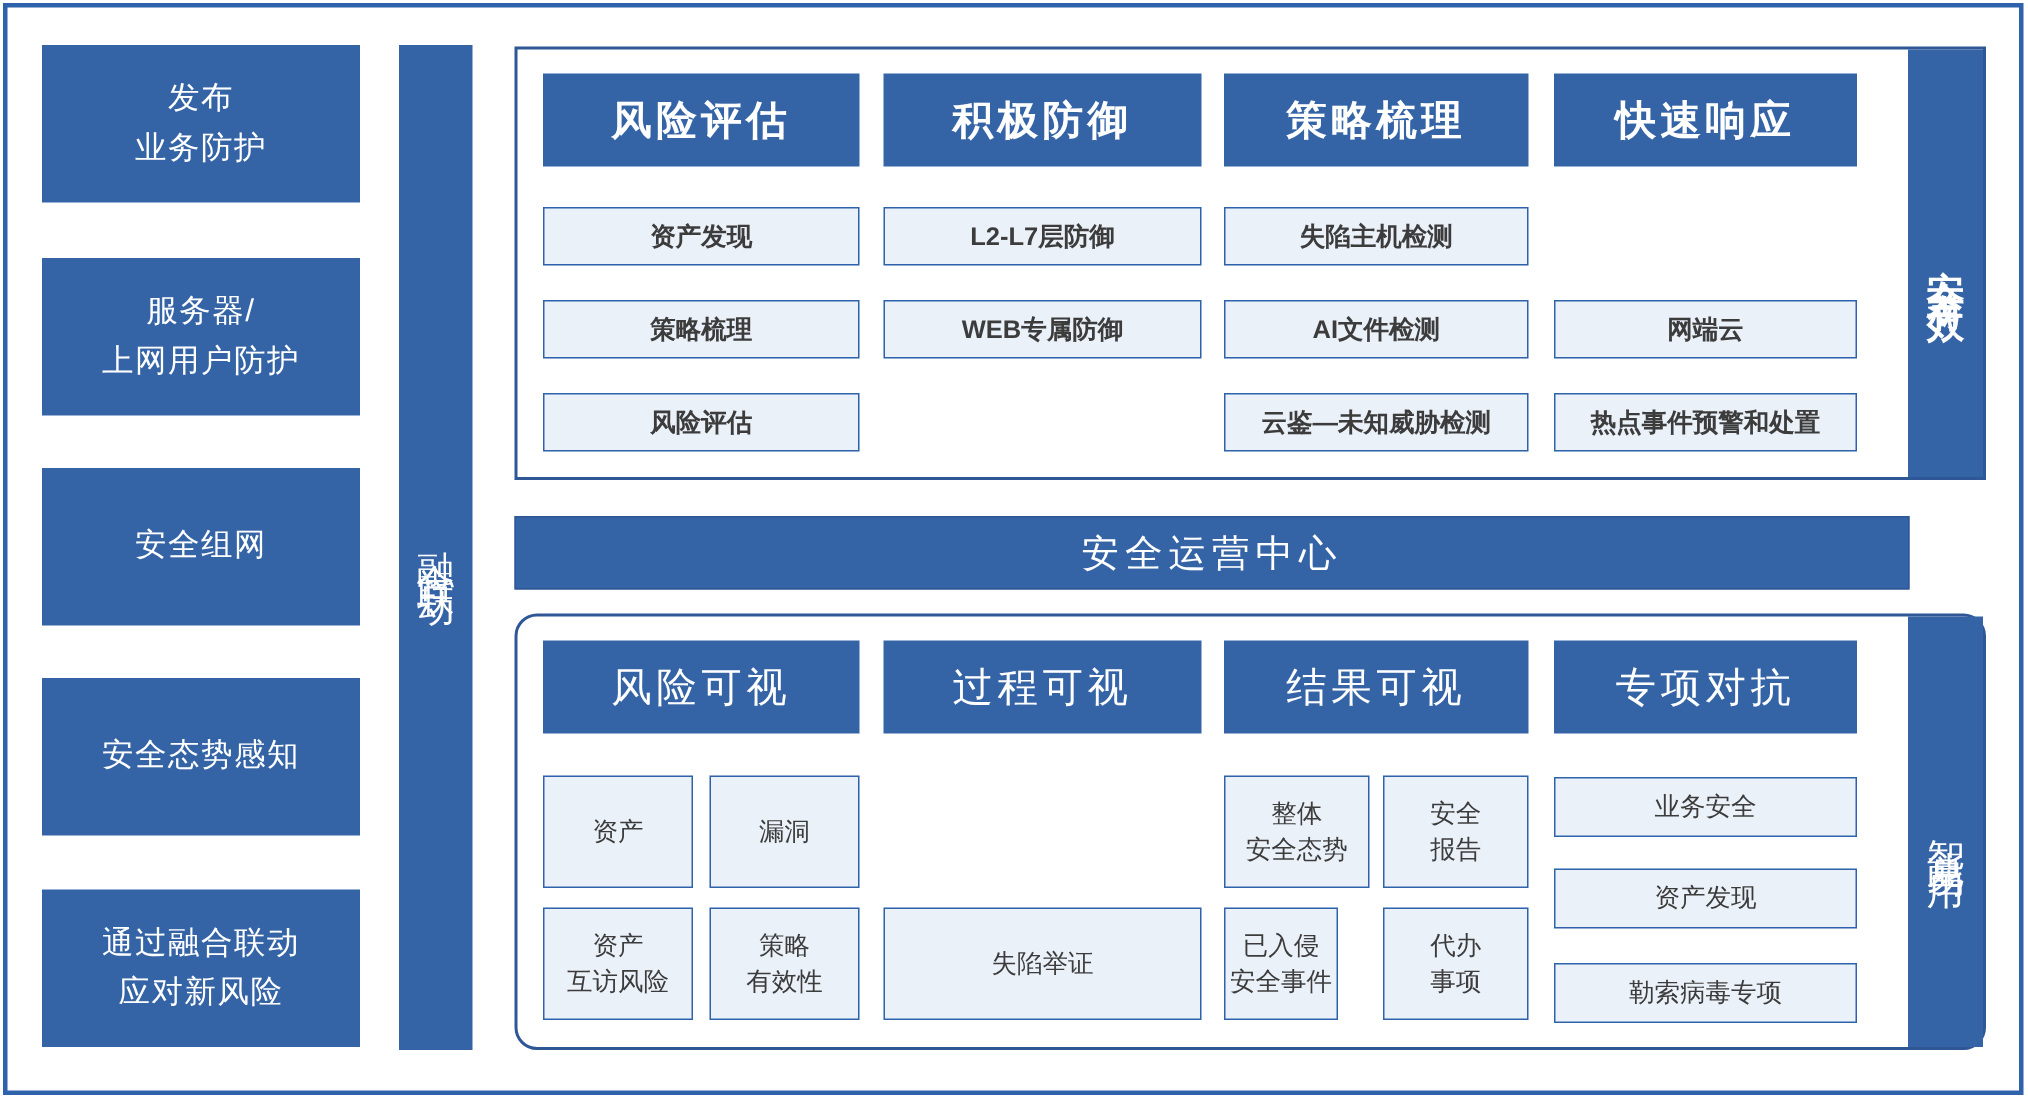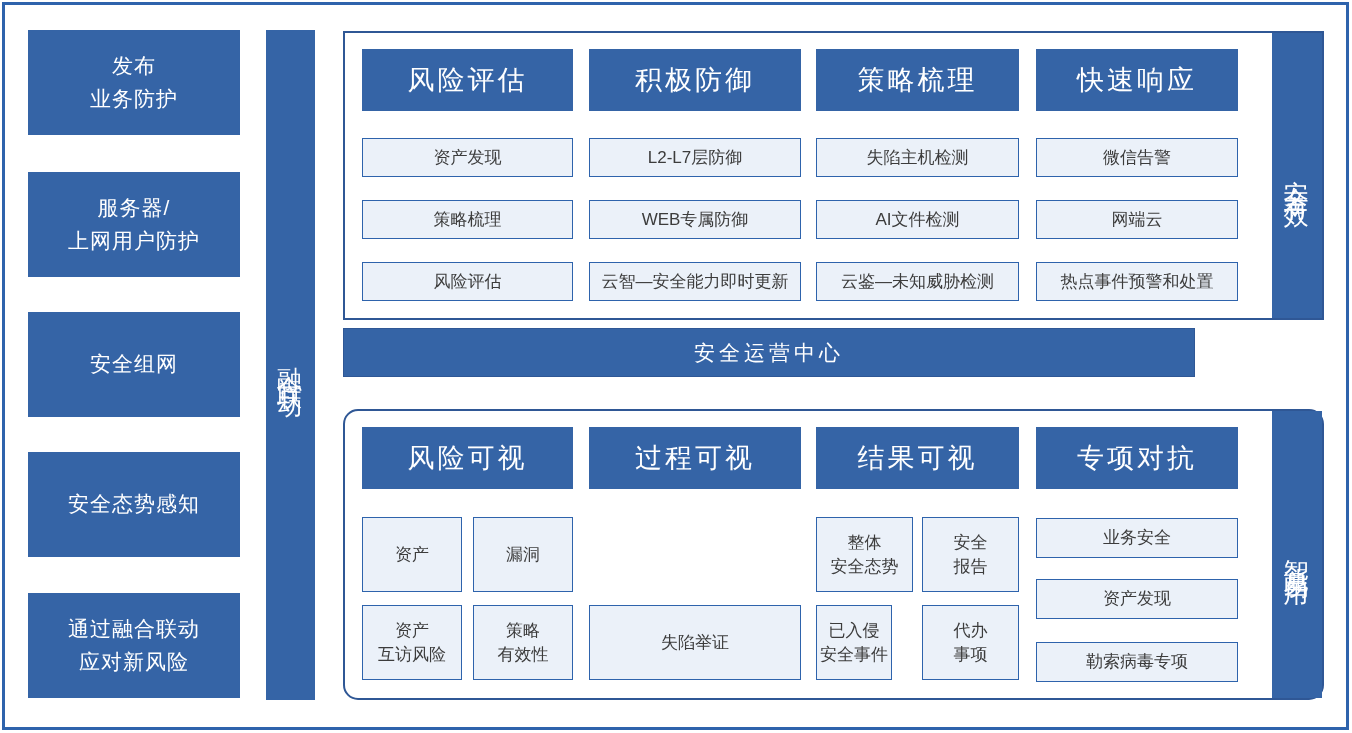--- a/index.html
+++ b/index.html
@@ -28,21 +28,21 @@
     writing-mode: vertical-rl; text-orientation: upright;
     font-size: 25px; letter-spacing: 9px;
   }
 
   .fusion { left: 266px; top: 30px; width: 49px; height: 670px; }
 
   .section {
     position: absolute; left: 343px; width: 981px;
     border: 2px solid #2F5795; background: #ffffff;
   }
-  .section.top { top: 31px; height: 289px; }
+  .section.top { top: 31px; height: 289px; font-weight: bold; }
   .section.bottom { top: 409px; height: 291px; border-radius: 15px; }
 
   .vlabel {
     position: absolute; top: 0; bottom: 0; right: 0; width: 50px;
     background: #3564A6; color: #fff;
     display: flex; align-items: center; justify-content: center;
     writing-mode: vertical-rl; text-orientation: upright;
     font-size: 25px; letter-spacing: 8px;
   }
 
@@ -59,22 +59,22 @@
     position: absolute; left: 0; right: 0; height: 39px;
     background: #EBF1F9; border: 1.5px solid #2E63AC; color: #3C3C3C;
     display: flex; align-items: center; justify-content: center;
     font-size: 17px; text-align: center; white-space: pre-line; line-height: 1.4;
   }
 
   .cell { height: 75px; }
   .thin { height: 40px; }
 
   .soc {
-    left: 343px; top: 328px; width: 852px; height: 49px;
-    font-size: 21px; letter-spacing: 4px; border: 1px solid #2F5795;
+    left: 343px; top: 344px; width: 930px; height: 49px;
+    font-size: 25px; letter-spacing: 4px; border: 1px solid #2F5795;
   }
 </style>
 </head>
 <body>
 
 <div class="canvas">
 
   <div class="frame"></div>
 
   <div class="bluebox lbox" style="top:30px">发布
@@ -92,31 +92,29 @@
     <div class="col" style="left:17px;width:211px">
       <div class="hdr">风险评估</div>
       <div class="item" style="top:105px">资产发现</div>
       <div class="item" style="top:167px">策略梳理</div>
       <div class="item" style="top:229px">风险评估</div>
     </div>
     <div class="col" style="left:244px;width:212px">
       <div class="hdr">积极防御</div>
       <div class="item" style="top:105px">L2-L7层防御</div>
       <div class="item" style="top:167px">WEB专属防御</div>
-      <div class="item" style="top:229px">云智—安全能力即时更新</div>
     </div>
     <div class="col" style="left:471px;width:203px">
       <div class="hdr">策略梳理</div>
       <div class="item" style="top:105px">失陷主机检测</div>
       <div class="item" style="top:167px">AI文件检测</div>
       <div class="item" style="top:229px">云鉴—未知威胁检测</div>
     </div>
     <div class="col" style="left:691px;width:202px">
       <div class="hdr">快速响应</div>
-      <div class="item" style="top:105px">微信告警</div>
       <div class="item" style="top:167px">网端云</div>
       <div class="item" style="top:229px">热点事件预警和处置</div>
     </div>
     <div class="vlabel">安全有效</div>
   </div>
 
   <div class="bluebox soc">安全运营中心</div>
 
   <div class="section bottom">
     <div class="col" style="left:17px;width:211px">

